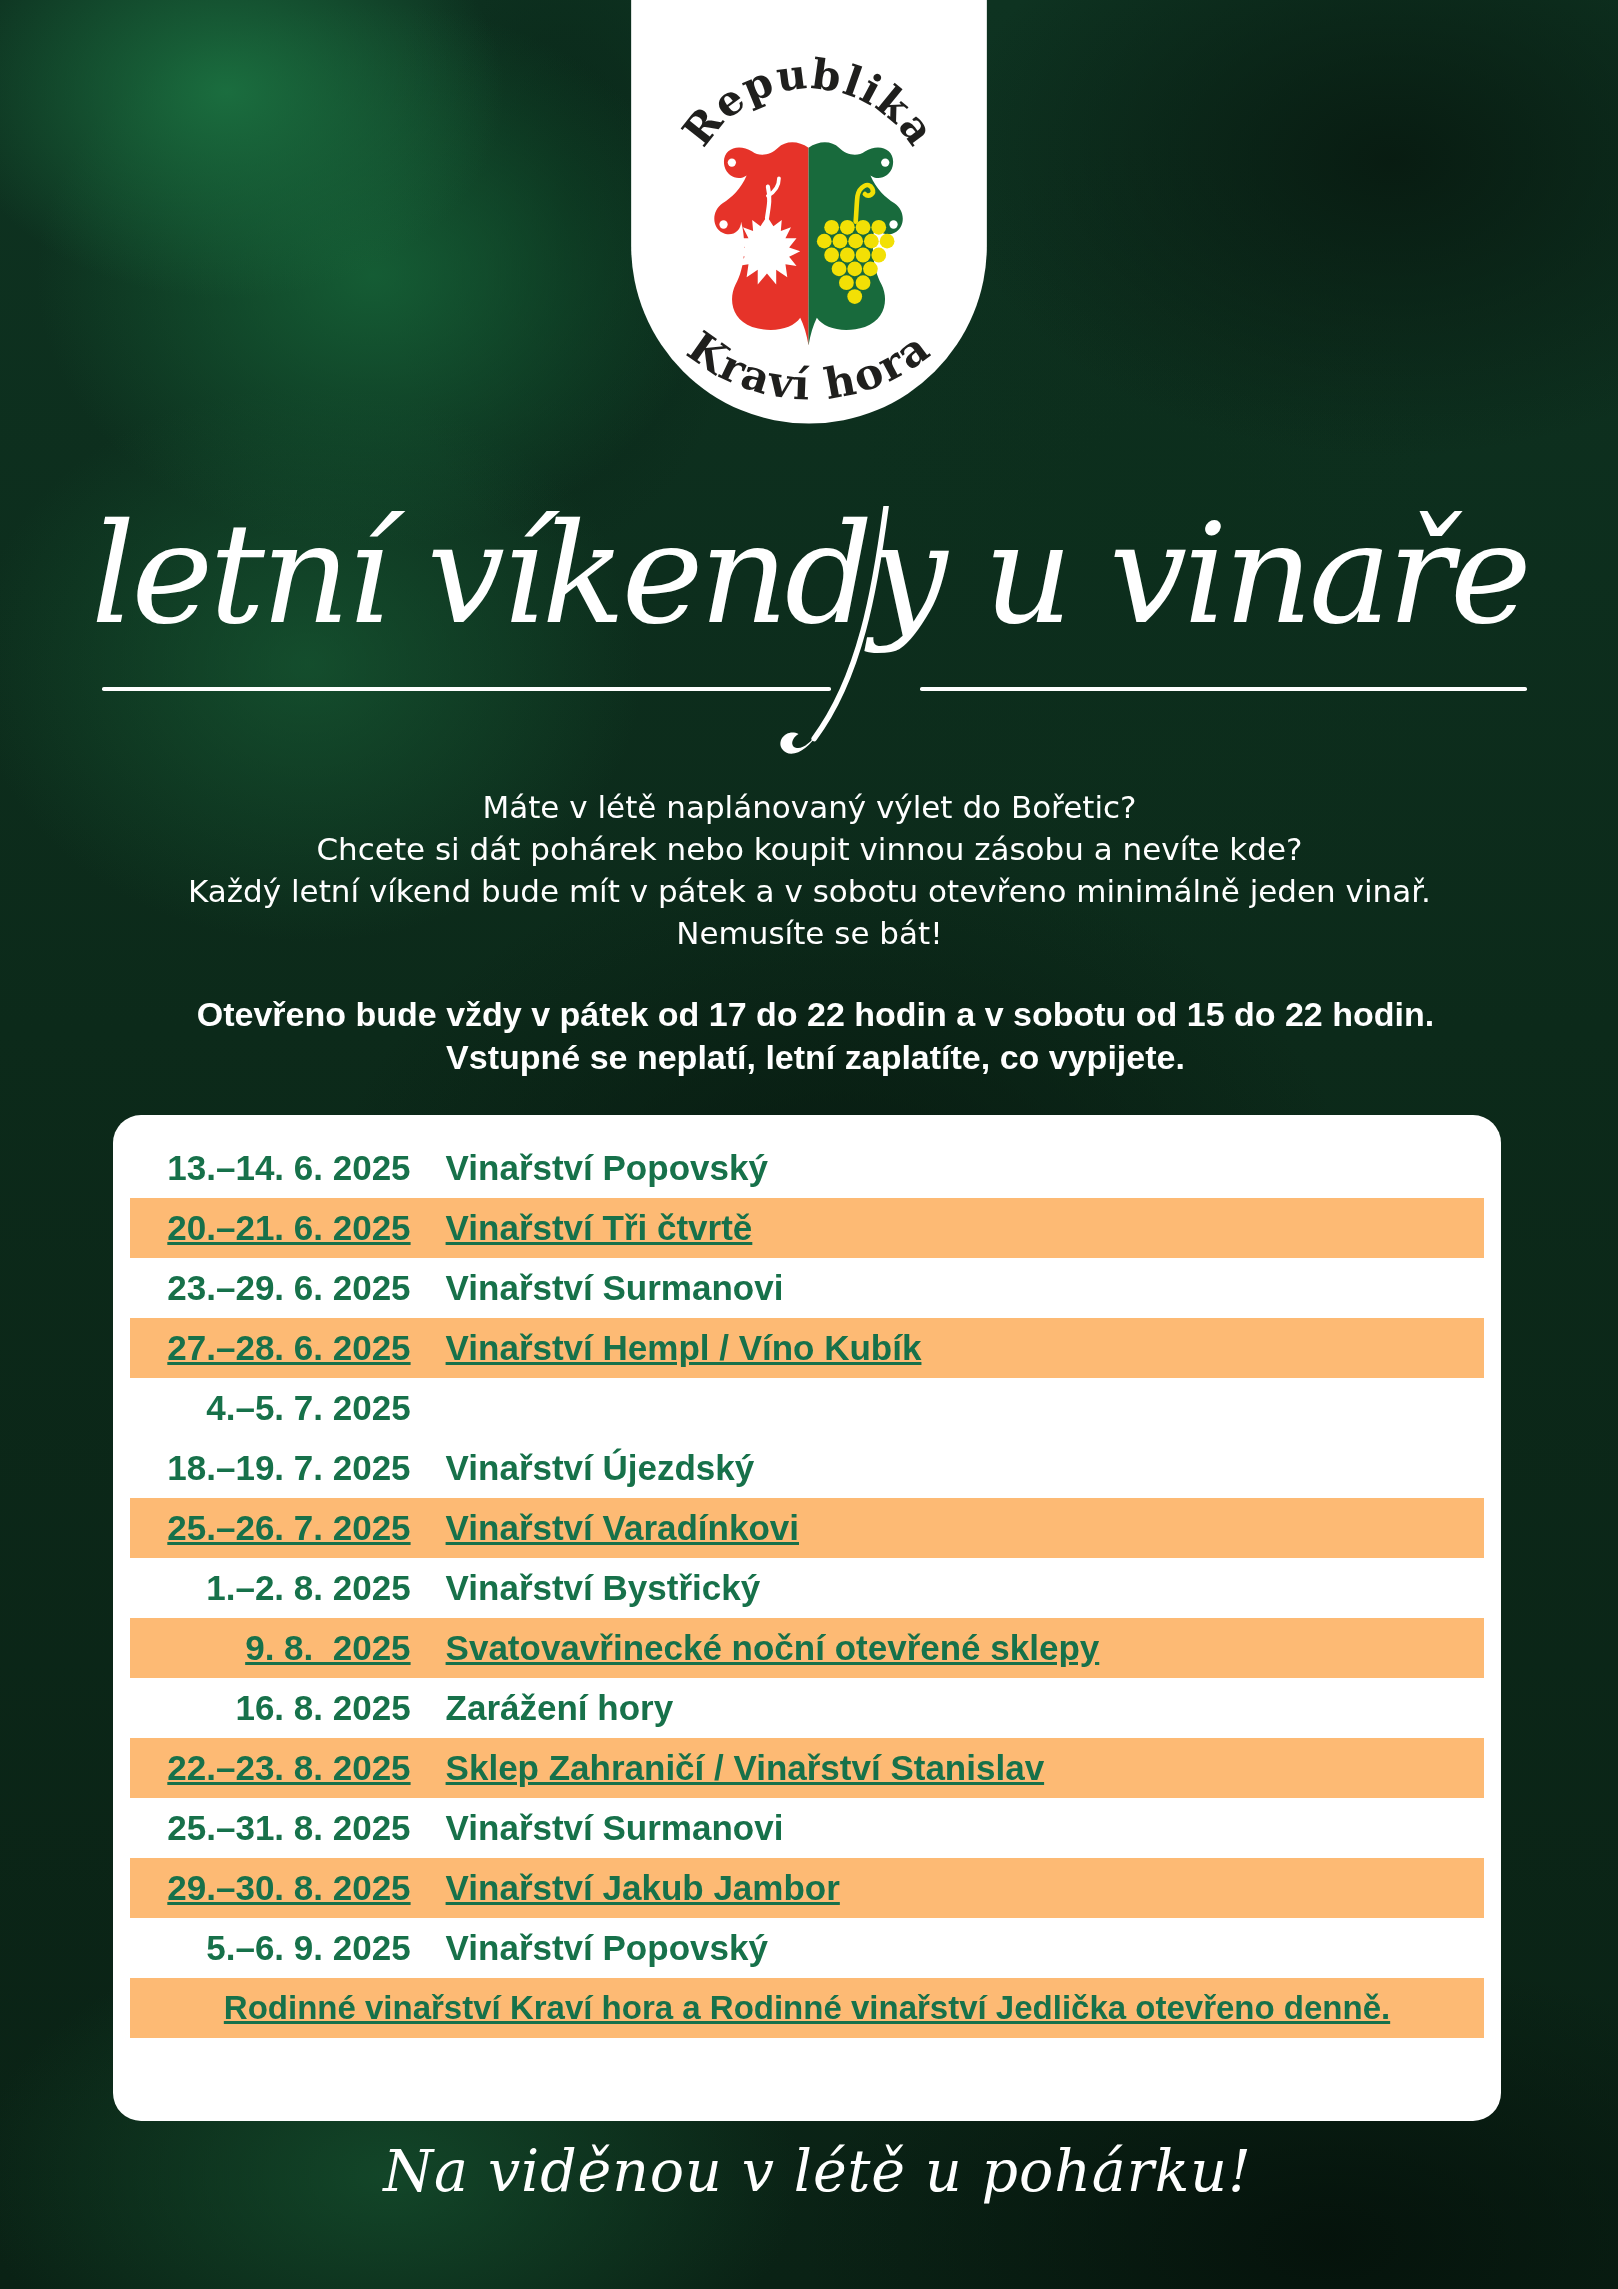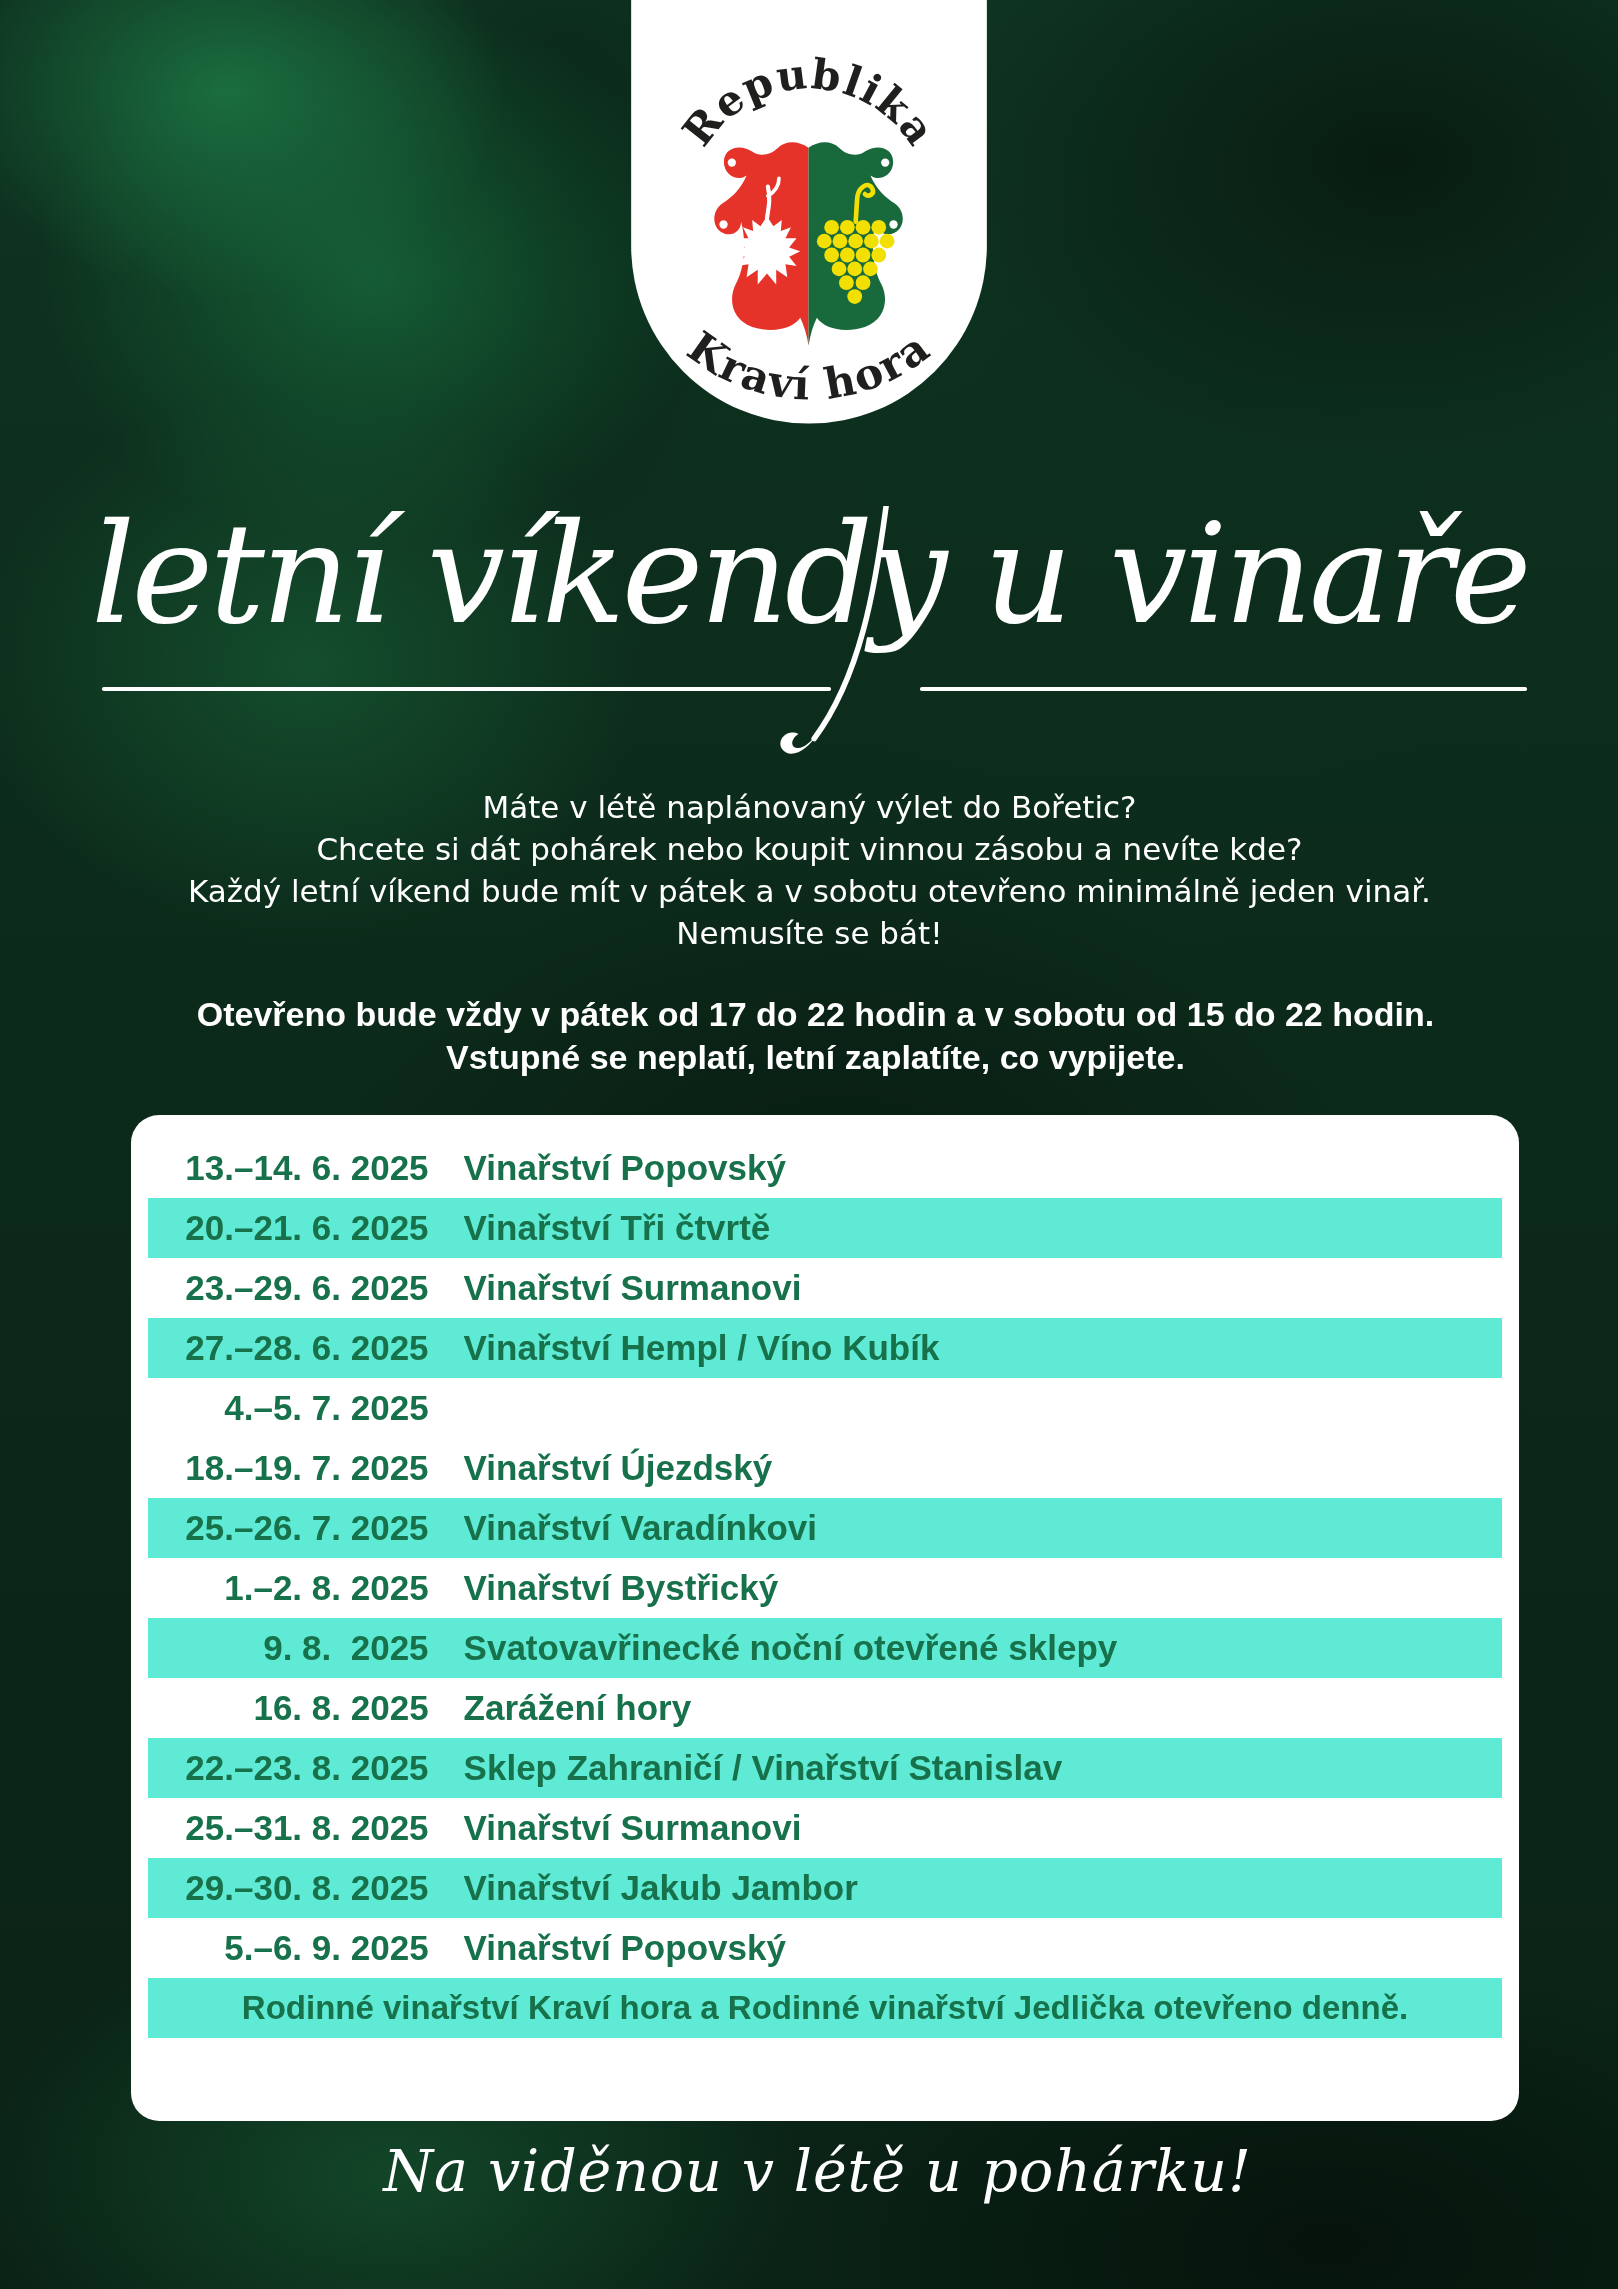--- a/index.html
+++ b/index.html
@@ -46,33 +46,33 @@
     font-size:31px;line-height:42px;font-weight:500;
   }
   .highlight{
     position:absolute;left:0;top:993px;width:100%;
     text-align:center;color:#ffffff;
     font-family:"Liberation Sans",sans-serif;
     font-size:34px;line-height:43px;font-weight:700;margin-left:6px;
   }
   
   .card{
-    position:absolute;left:131px;top:1115px;
+    position:absolute;left:113px;top:1115px;
     width:1388px;height:1006px;
     background:#ffffff;border-radius:28px;
     box-sizing:border-box;padding:23px 0 4px 0;
   }
   .row{
     height:60px;margin:0 16.6px;
     display:flex;align-items:center;
     color:#17714a;
     font-family:"Liberation Sans",sans-serif;
     font-weight:700;font-size:35px;
   }
-  .row.striped{background:#5eead4;}
+  .row.striped{background:#fdba74;text-decoration:underline;}
   .cell-dates{width:281px;text-align:right;white-space:pre;flex:0 0 auto;}
   .cell-name{padding-left:35px;white-space:pre;flex:1 1 auto;text-align:left;}
   .row.note-row{justify-content:center;font-size:33px;}
   .note-text{text-align:center;}
   
   .footer{
     position:absolute;left:8px;top:2138px;width:100%;
     text-align:center;color:#ffffff;
     font-family:"DejaVu Serif","Liberation Serif",serif;
     font-style:italic;font-size:57px;letter-spacing:0.9px;

